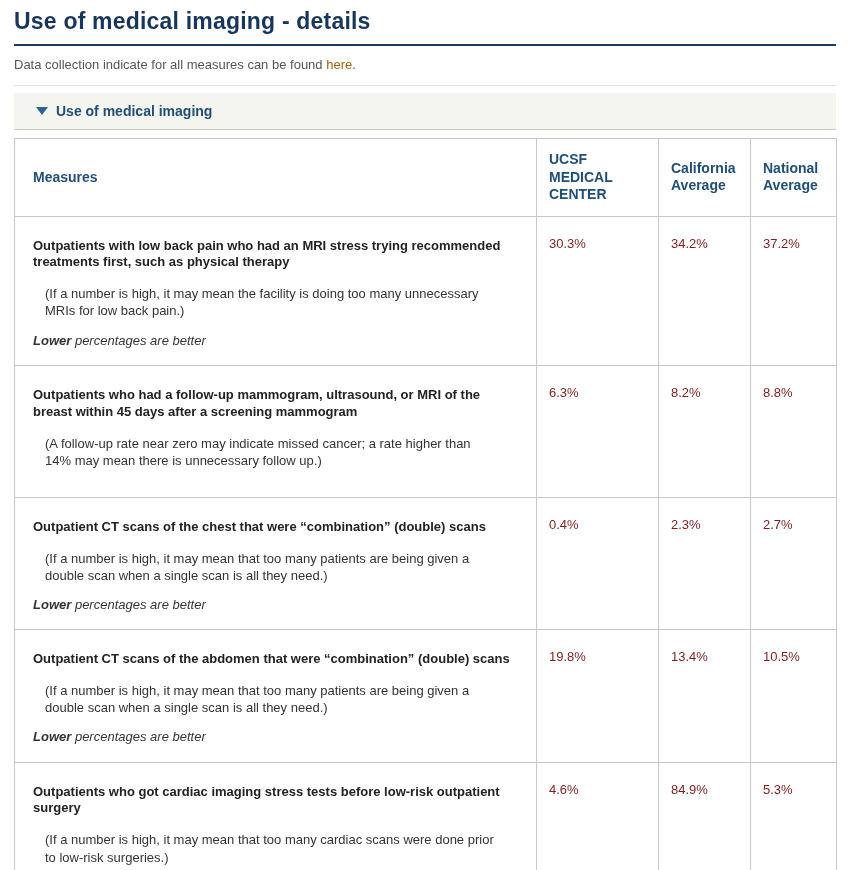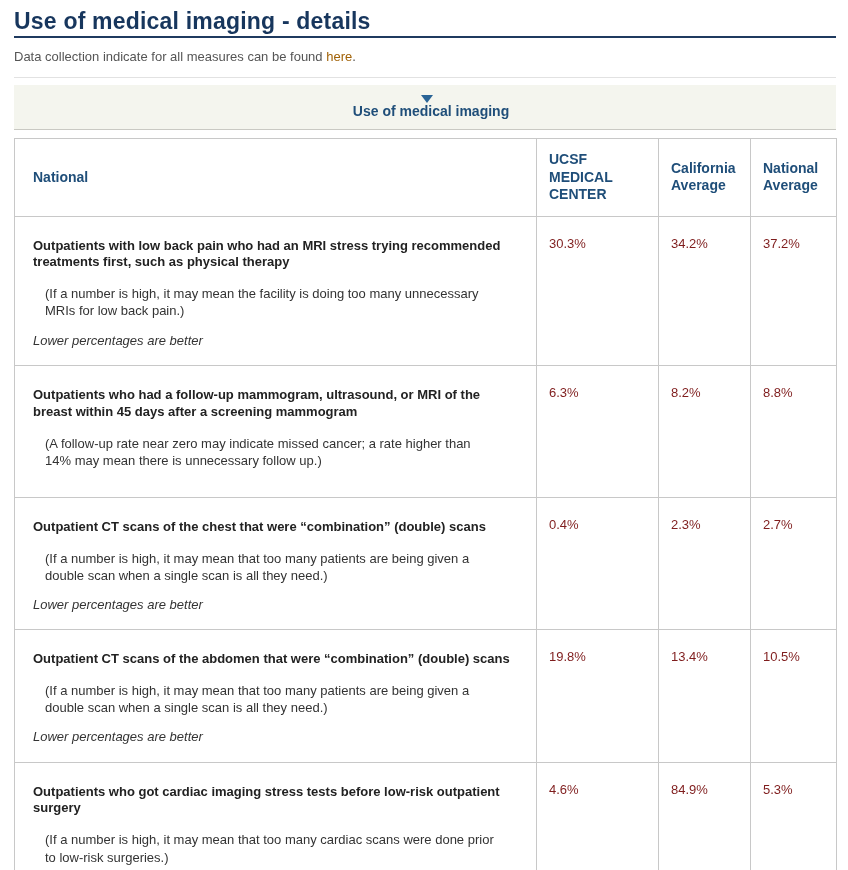--- a/index.html
+++ b/index.html
@@ -9,21 +9,21 @@
     color:#333;
     width:848px;
   }
   .page { padding: 6px 12px 10px 14px; }
 
   .page-title {
     color:#17365d;
     font-size:23px;
     font-weight:bold;
     margin:2px 0 0 0;
-    padding-bottom:1px;
+    padding-bottom:9px;
     border-bottom:2px solid #1f3a5f;
     letter-spacing:0.2px;
   }
 
   .intro {
     font-size:13px;
     color:#555;
     padding:11px 0 13px 0;
     border-bottom:1px solid #e2e2e2;
   }
@@ -34,21 +34,20 @@
   }
 
   .section-header {
     margin-top:7px;
     background:#f4f5ee;
     border-bottom:1px solid #c9c9c3;
     padding:10px 10px 10px 22px;
     display:flex;
     align-items:center;
     cursor:pointer;
-    flex-direction:column;
   }
   .tri-down {
     width:0; height:0;
     border-left:6px solid transparent;
     border-right:6px solid transparent;
     border-top:8px solid #2a6496;
     margin-right:8px;
     flex:0 0 auto;
   }
   .section-title {
@@ -100,21 +99,21 @@
     margin:12px;
     line-height:1.32;
     color:#333;
   }
   .measure-hint {
     margin:0;
     font-style:italic;
     color:#333;
     line-height:1.32;
   }
-  .hint-bold { font-weight:normal; }
+  .hint-bold { font-weight:bold; }
 </style>
 </head>
 <body>
 
 <div class="page">
 
   <h1 class="page-title">Use of medical imaging - details</h1>
 
   <div class="intro">
     <span>Data collection indicate for all measures can be found </span><a>here</a><span>.</span>
@@ -127,21 +126,21 @@
 
   <table class="measures-table">
     <colgroup>
       <col style="width:522px">
       <col style="width:122px">
       <col style="width:92px">
       <col style="width:86px">
     </colgroup>
     <thead>
       <tr>
-        <th class="col-measures">National</th>
+        <th class="col-measures">Measures</th>
         <th>UCSF MEDICAL CENTER</th>
         <th>California Average</th>
         <th>National Average</th>
       </tr>
     </thead>
     <tbody id="table-body">
   <tr>
     <td class="measure-cell">
       <p class="measure-title">Outpatients with low back pain who had an MRI stress trying recommended treatments first, such as physical therapy</p>
       <p class="measure-note">(If a number is high, it may mean the facility is doing too many unnecessary MRIs for low back pain.)</p>

